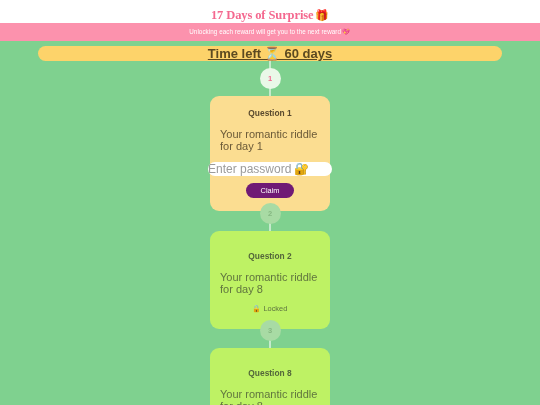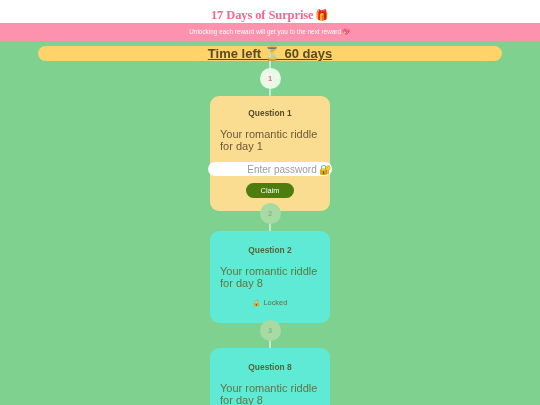--- a/index.html
+++ b/index.html
@@ -150,22 +150,22 @@
     flex-direction: column;
     align-items: center;
     position: relative;
     z-index: 2;
   }
   .card.active {
     background: #fbdd91;
     padding-bottom: 13px;
   }
   .card.locked {
-    background: #5eead4;
-    padding: 14px 10px 16px;
+    background: #bef264;
+    padding: 20px 10px 16px;
   }
 
   .card-title {
     font-size: 8.4px;
     font-weight: bold;
     color: #5a4a2e;
     margin-bottom: 10px;
   }
   .card.locked .card-title { color: #53663a; }
 
@@ -176,32 +176,32 @@
   }
   .card.locked .card-riddle { color: #61763f; margin-bottom: 9px; }
 
   .pw-input {
     width: 124px;
     height: 14px;
     background: #ffffff;
     border: none;
     border-radius: 9px;
     font-family: "Liberation Sans", sans-serif;
-    font-size: 10px;
+    font-size: 12px;
     color: #8a8a8a;
-    text-align: right;
+    text-align: left;
     outline: none;
     margin-bottom: 7px;
   }
   .pw-input::placeholder { color: #9b9b9b; }
 
   .claim-btn {
     width: 48px;
     height: 15px;
-    background: #4d7c0f;
+    background: #701a75;
     border: none;
     border-radius: 10px;
     color: #ffffff;
     font-family: "Liberation Sans", sans-serif;
     font-size: 7.4px;
     cursor: pointer;
   }
 
   .locked-state {
     font-size: 7.4px;

